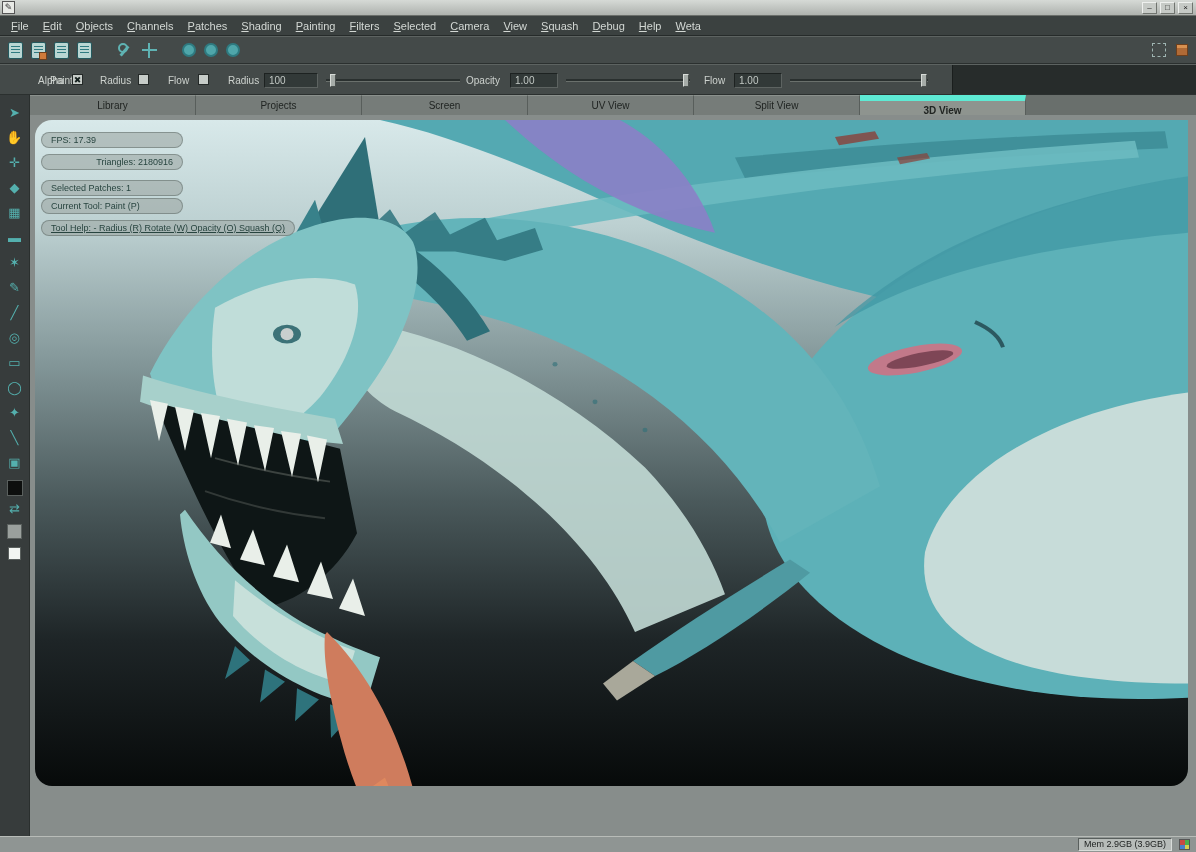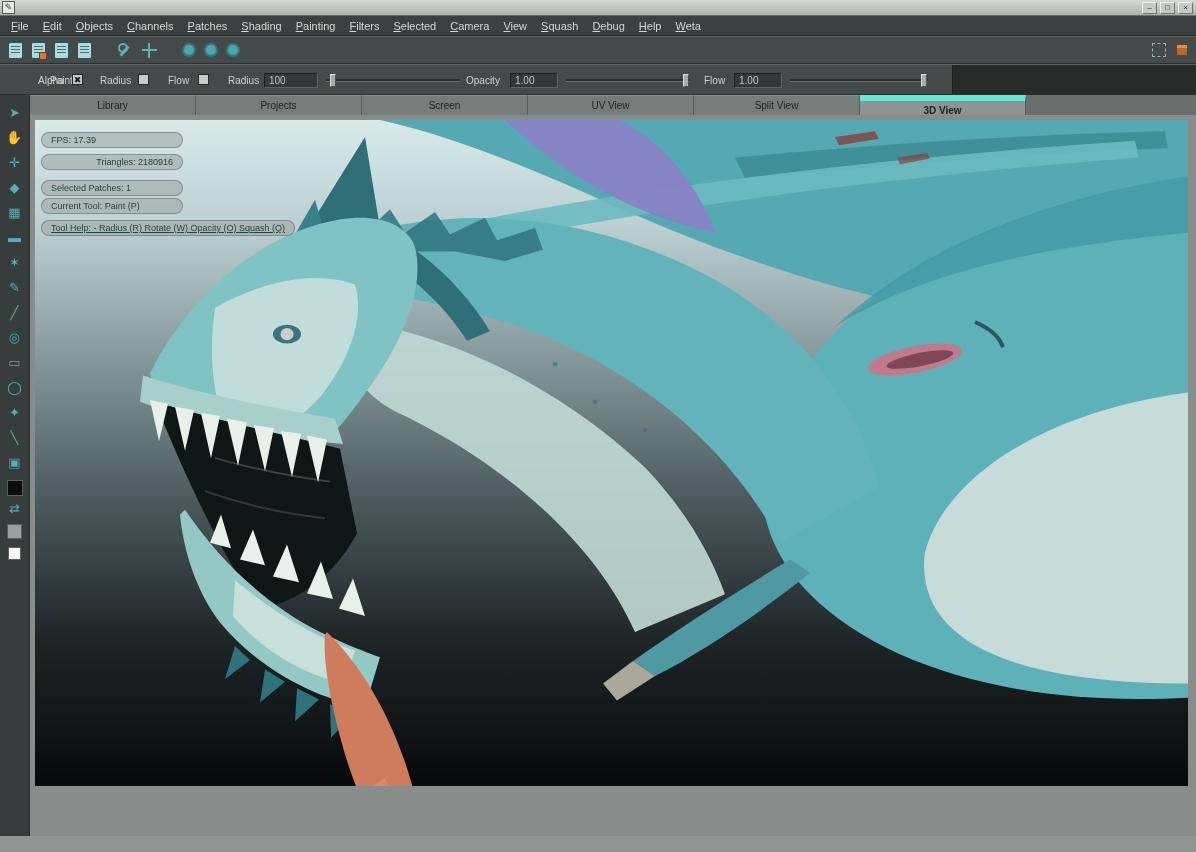--- a/index.html
+++ b/index.html
@@ -56,21 +56,21 @@
   .swap { width: 24px; height: 20px; font-size: 13px; line-height: 18px; text-align: center; color: #54b0ae; }
 
   .content { flex: 1; display: flex; flex-direction: column; }
   .tabbar { height: 20px; display: flex; background: #696f6c; }
   .tab { width: 166px; height: 20px; line-height: 20px; text-align: center; font-size: 10px; color: #202422; background: #767c79; border-right: 1px solid #585e5b; border-top: 1px solid #8b918d; cursor: default; }
   .tab.active { background: #8e948f; font-weight: bold; border-top: 6px solid #5eead4; }
   .tab-filler { flex: 1; background: #696f6c; }
 
   .viewport-wrap { flex: 1; background: #878d8b; padding: 5px 8px 7px 5px; }
   .viewport { position: relative; width: 1153px; height: 666px;
-    background: linear-gradient(180deg, #d8e9ea 0%, #bcd0d1 16%, #84989a 36%, #4b5a5c 57%, #1e2527 78%, #070a0a 100%); }
+    background: linear-gradient(180deg, #d8e9ea 0%, #bcd0d1 16%, #84989a 36%, #4b5a5c 57%, #1e2527 78%, #070a0a 100%); border-radius: 17px; }
   .viewport svg { display: block; width: 100%; height: 100%; }
 
   .hud { position: absolute; left: 6px; font-size: 9px; color: #27443f; background: rgba(156,166,163,0.6); border: 1px solid rgba(80,90,88,0.45); border-radius: 8px; height: 16px; line-height: 14px; padding: 0 9px; }
   .hud.w { width: 142px; }
 
   
   .statusbar { position: relative; height: 16px; background: #8f9593; border-top: 1px solid #b8bcb8; }
   .mem-box { position: absolute; right: 24px; top: 1px; height: 13px; line-height: 11px; padding: 0 5px; font-size: 9px; color: #1c1f1e; background: #b7bcb9; border: 1px solid; border-color: #595f5d #d8dcd9 #d8dcd9 #595f5d; }
   .mem-icon { position: absolute; right: 6px; top: 2px; width: 11px; height: 11px; display: grid; grid-template-columns: 1fr 1fr; grid-template-rows: 1fr 1fr; border: 1px solid #555; }
   .mem-icon i:nth-child(1){ background:#c94a42; } .mem-icon i:nth-child(2){ background:#4cae4c; }
@@ -262,14 +262,23 @@
           <div class="hud w" style="top:12px;">FPS: 17.39</div>
           <div class="hud w" style="top:34px;text-align:right;">Triangles: 2180916</div>
           <div class="hud w" style="top:60px;">Selected Patches: 1</div>
           <div class="hud w" style="top:78px;">Current Tool: Paint (P)</div>
           <div class="hud" style="top:100px; width:auto; display:inline-block;text-decoration:underline;">Tool Help: - Radius (R)  Rotate (W)  Opacity (O)  Squash (Q)</div>
         </div>
       </div>
     </div>
   </div>
 
+  <div class="statusbar">
+    <span class="mem-box">Mem 2.9GB (3.9GB)</span>
+    <span class="mem-icon">
+        <i></i>
+        <i></i>
+        <i></i>
+        <i></i>
+      </span>
+  </div>
 
 </div>
 
 </body></html>

